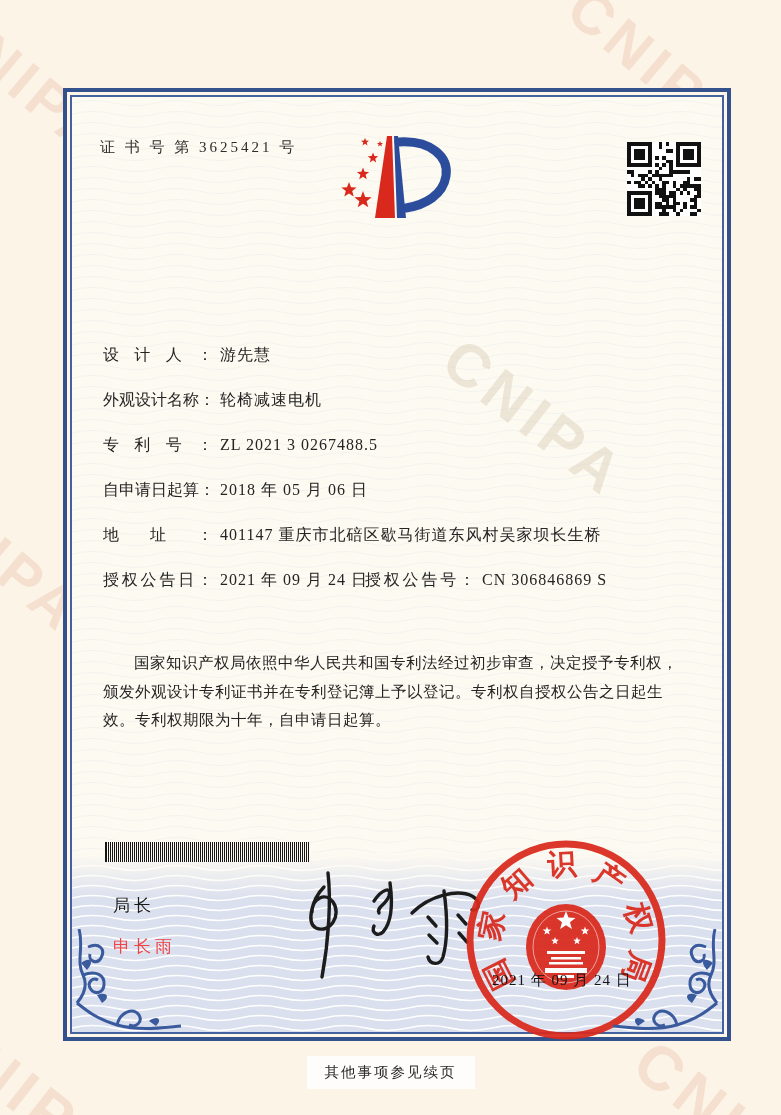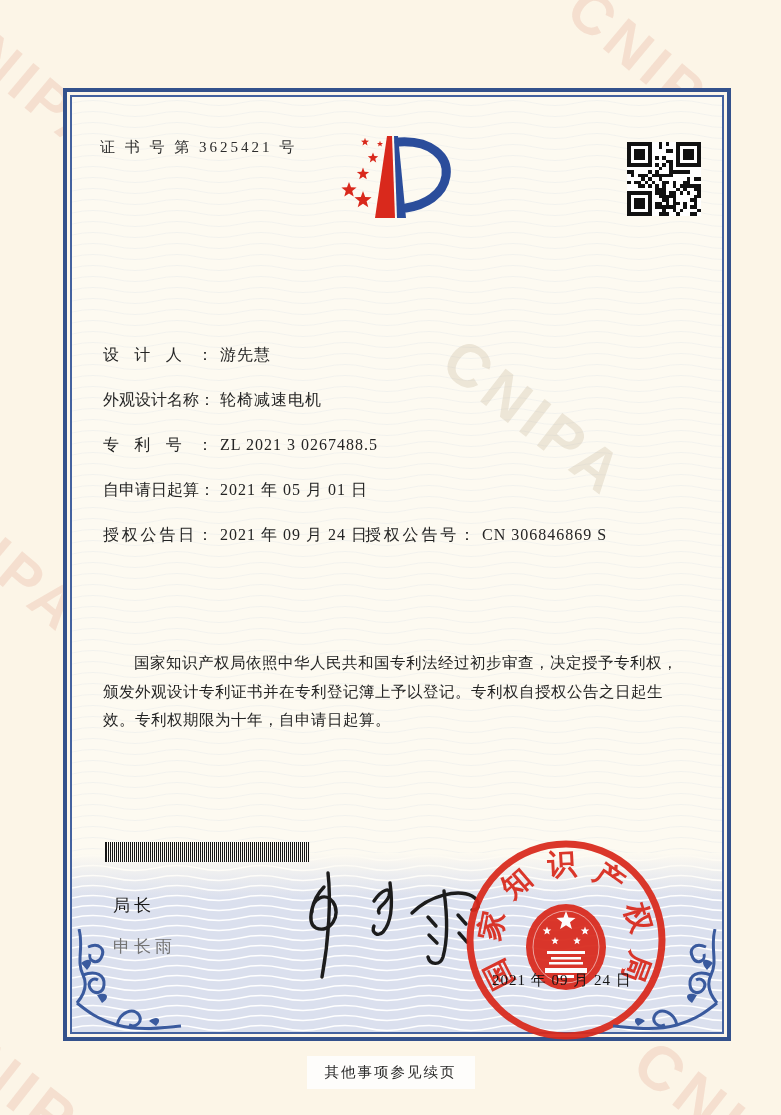--- a/index.html
+++ b/index.html
@@ -36,21 +36,21 @@
   .fvalue{ margin-left:7px; letter-spacing:1px;}
   .fright{ position:absolute; left:262px; top:0; white-space:nowrap;}
   .body-text{ position:absolute; left:31px; top:552px; width:588px;
     font-size:15.5px; line-height:28.5px; color:#242424;}
   .body-text p{ margin:0; text-indent:2em; letter-spacing:.5px;}
   .barcode{ position:absolute; left:33px; top:745px; width:206px; height:20px;}
   .barcode i{ position:absolute; top:0; height:20px; background:#151515;}
   .sig-title{ position:absolute; left:41px; top:797px; font-size:17px; letter-spacing:4px;
     font-family:"Liberation Sans","DejaVu Sans",sans-serif; color:#1b1b1b;}
   .sig-name{ position:absolute; left:41px; top:838px; font-size:17px; letter-spacing:4px;
-    font-family:"Liberation Sans","DejaVu Sans",sans-serif; color:#737373;}
+    font-family:"Liberation Sans","DejaVu Sans",sans-serif; color:#ef4444;}
   .signature{ position:absolute; left:160px; top:768px; }
   .seal{ position:absolute; left:391px; top:742px; opacity:.93;}
   .seal-date{ position:absolute; left:420px; top:874px; width:170px; font-size:15px;
     letter-spacing:1px; color:#141414; z-index:5;}
   .pageinfo{ position:absolute; left:0; top:905px; width:100%; text-align:center;
     font-size:14.5px; letter-spacing:2px; color:#333;}
   .corner{ position:absolute; bottom:1px; }
   .corner.left{ left:1px; }
   .corner.right{ right:1px; transform:scaleX(-1); }
   .note{ position:absolute; left:50%; top:1056px; transform:translateX(-50%);
@@ -332,21 +332,24 @@
       <div class="frow">
         <span class="flabel">设计人：</span><span class="fvalue">游先慧</span>
       </div>
       <div class="frow">
         <span class="flabel">外观设计名称：</span><span class="fvalue">轮椅减速电机</span>
       </div>
       <div class="frow">
         <span class="flabel">专利号：</span><span class="fvalue">ZL 2021 3 0267488.5</span>
       </div>
       <div class="frow">
-        <span class="flabel">自申请日起算：</span><span class="fvalue">2021 年 05 月 01 日</span>
+        <span class="flabel">自申请日起算：</span><span class="fvalue">2018 年 05 月 06 日</span>
+      </div>
+      <div class="frow">
+        <span class="flabel">地址：</span><span class="fvalue">401147 重庆市北碚区歇马街道东风村吴家坝长生桥</span>
       </div>
       <div class="frow">
         <span class="flabel">授权公告日：</span><span class="fvalue">2021 年 09 月 24 日</span>
         <span class="fright">
           <span class="flabel">授权公告号：</span><span class="fvalue">CN 306846869 S</span>
         </span>
       </div>
     </div>
 
     <div class="body-text">

